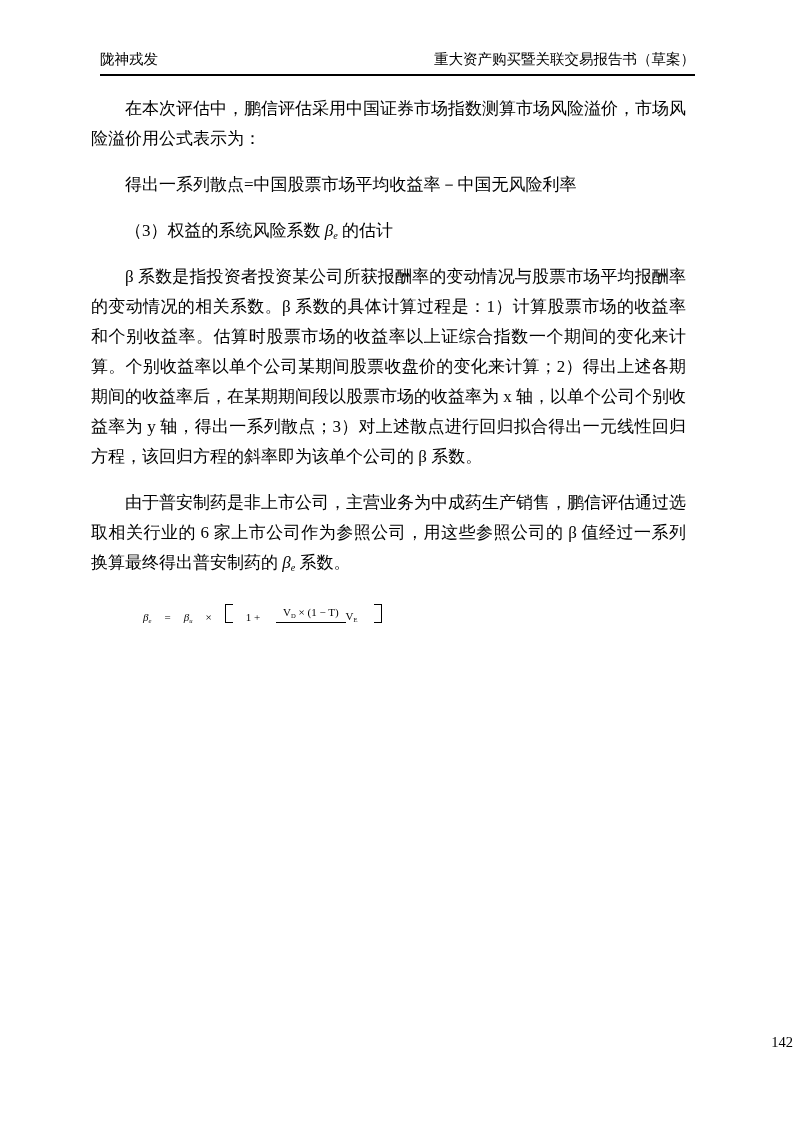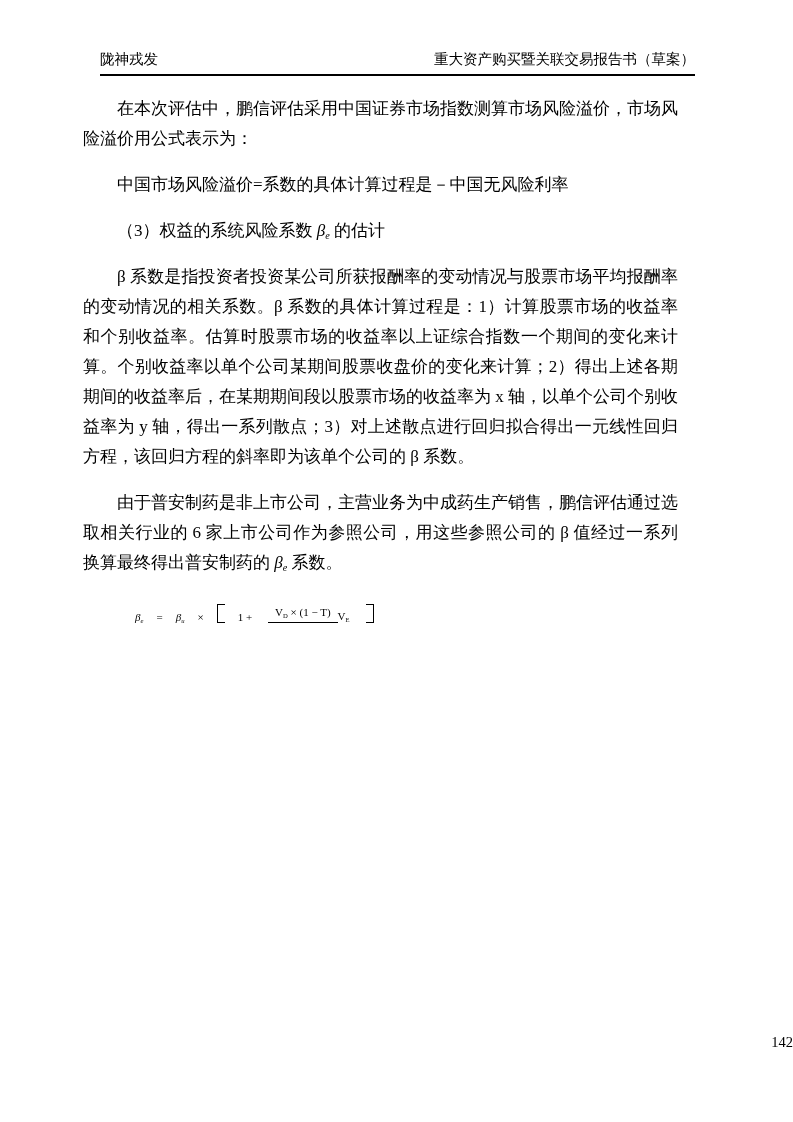--- a/index.html
+++ b/index.html
@@ -19,21 +19,21 @@
     width: 595px;
     display: flex;
     justify-content: space-between;
     align-items: flex-end;
     font-size: 14.5px;
     padding-bottom: 5px;
     border-bottom: 2px solid #000000;
   }
   .content {
     position: absolute;
-    left: 83px;
+    left: 91px;
     top: 94px;
     width: 595px;
   }
   .para {
     font-size: 17px;
     line-height: 30px;
     text-align: justify;
     text-indent: 2em;
     margin: 0 0 16px 0;
     word-break: break-all;
@@ -89,21 +89,21 @@
 
 <div class="page">
 
   <div class="page-header">
     <span>陇神戎发</span>
     <span>重大资产购买暨关联交易报告书（草案）</span>
   </div>
 
   <div class="content">
     <p class="para"><span>在本次评估中，鹏信评估采用中国证券市场指数测算市场风险溢价，市场风险溢价用公式表示为：</span></p>
-    <p class="para"><span>中国市场风险溢价=系数的具体计算过程是－中国无风险利率</span></p>
+    <p class="para"><span>得出一系列散点=中国股票市场平均收益率－中国无风险利率</span></p>
     <p class="para"><span>（3）权益的系统风险系数 </span><span class="italic">β</span><sub class="italic">e</sub><span> 的估计</span></p>
     <p class="para"><span>β 系数是指投资者投资某公司所获报酬率的变动情况与股票市场平均报酬率的变动情况的相关系数。β 系数的具体计算过程是：1）计算股票市场的收益率和个别收益率。估算时股票市场的收益率以上证综合指数一个期间的变化来计算。个别收益率以单个公司某期间股票收盘价的变化来计算；2）得出上述各期期间的收益率后，在某期期间段以股票市场的收益率为 x 轴，以单个公司个别收益率为 y 轴，得出一系列散点；3）对上述散点进行回归拟合得出一元线性回归方程，该回归方程的斜率即为该单个公司的 β 系数。</span></p>
     <p class="para"><span>由于普安制药是非上市公司，主营业务为中成药生产销售，鹏信评估通过选取相关行业的 6 家上市公司作为参照公司，用这些参照公司的 β 值经过一系列换算最终得出普安制药的 </span><span class="italic">β</span><sub class="italic">e</sub><span> 系数。</span></p>
 
     <div class="formula f">
       <span class="f-beta"><span>β</span><sub>e</sub></span>
       <span>=</span>
       <span class="f-beta"><span>β</span><sub>u</sub></span>
       <span>×</span>
       <span class="bracket bracket-left"></span>

